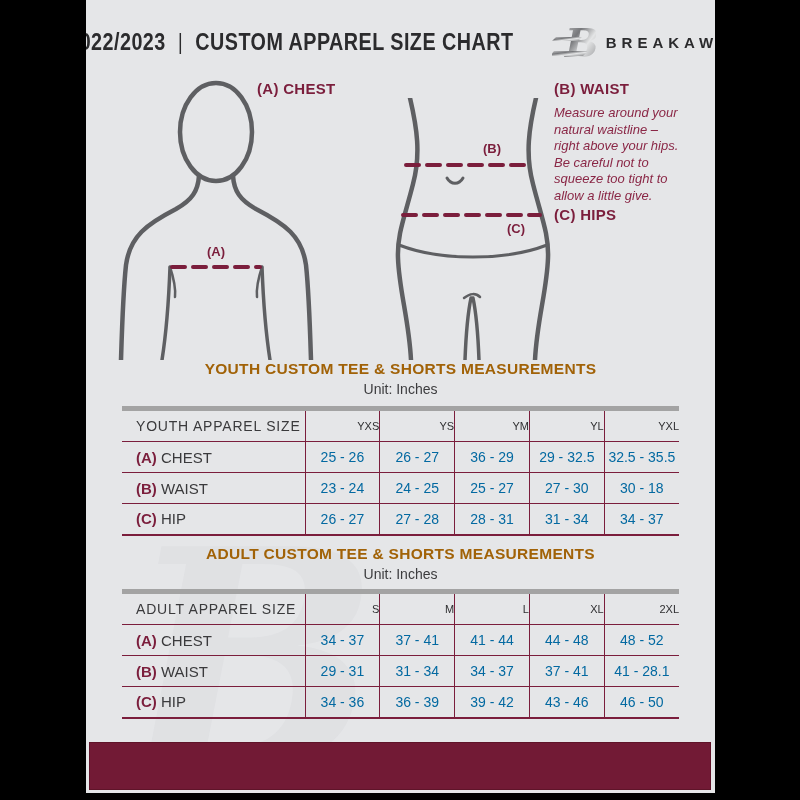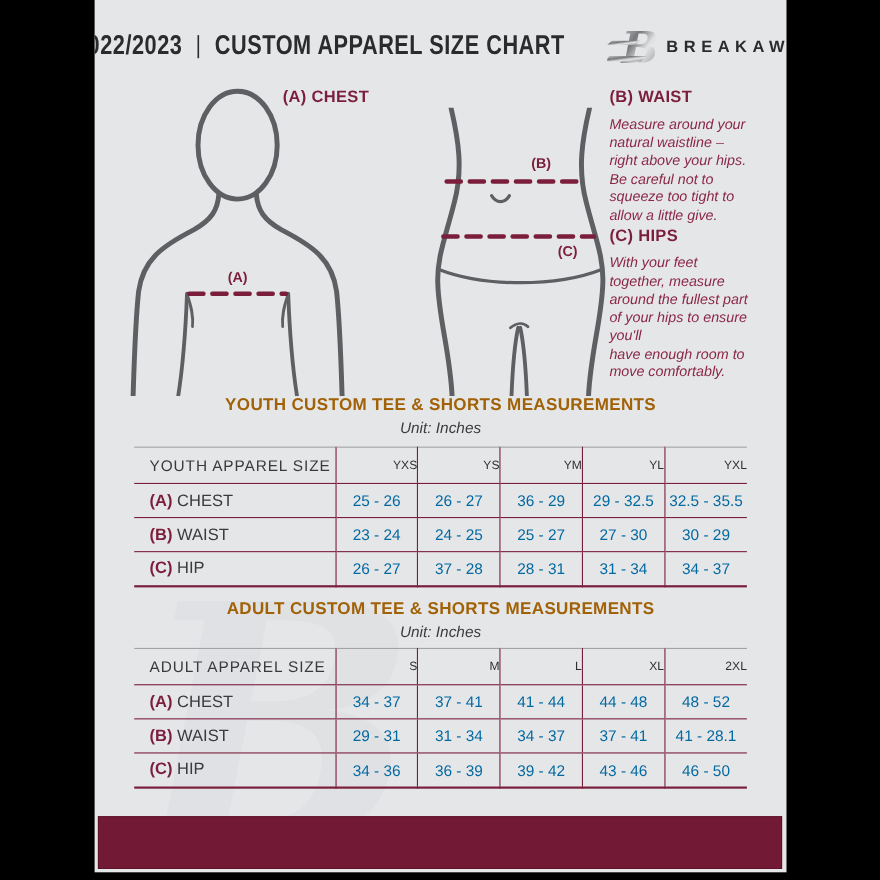--- a/index.html
+++ b/index.html
@@ -35,27 +35,27 @@
   .instr-waist { left:468px; top:2px;  width:150px; }
   .instr-hips  { left:468px; top:128px; width:152px; }
   .fig { position:absolute; }
   .fig-upper { left:28px;  top:0px; }
   .fig-lower { left:298px; top:20px; }
 
   
   .tbl-title { position:absolute; width:100%; text-align:center; z-index:1;
                font-size:15.5px; font-weight:700; color:#a16207; letter-spacing:.3px; }
   .tbl-unit  { position:absolute; width:100%; text-align:center; z-index:1;
-               font-size:14px; font-style:italic; color:#3c3c3e; }
+               font-size:14px; color:#3c3c3e; }
   .t-youth-title { top:360px; } .t-youth-unit { top:381px; }
   .t-adult-title { top:545px; } .t-adult-unit { top:566px; }
 
   table.size-table { position:absolute; left:36px; width:557px; z-index:1;
                      border-collapse:collapse; table-layout:fixed;
-                     border-top:1px solid #a3a3a3; border-bottom:2px solid #7b1e3c; }
+                     border-top:5px solid #a3a3a3; border-bottom:2px solid #7b1e3c; }
   .t-youth { top:406px; } .t-adult { top:589px; }
   .size-table col.c0 { width:183px; }
   .size-table th, .size-table td { border-bottom:1.5px solid #7b1e3c; background:transparent; }
   .size-table th:not(:first-child), .size-table td:not(:first-child)
       { border-left:1.5px solid #7b1e3c; }
   .size-table thead tr { height:33px; }
   .size-table tbody tr { height:31px; }
   .size-table tbody tr:last-child th, .size-table tbody tr:last-child td { border-bottom:none; }
   th.axis-label { text-align:left; padding-left:14px; font-weight:400; font-size:14px;
                   letter-spacing:.8px; color:#3a3a3c; }
@@ -138,27 +138,20 @@
         <h3>(B) WAIST</h3>
         <p>Measure around your
 natural waistline –
 right above your hips.
 Be careful not to
 squeeze too tight to
 allow a little give.</p>
       </div>
       <div class="instr instr-hips">
         <h3>(C) HIPS</h3>
-        <p>With your feet
-together, measure
-around the fullest part
-of your hips to ensure
-you'll
-have enough room to
-move comfortably.</p>
       </div>
     </div>
 
     <div class="tbl-title t-youth-title">YOUTH CUSTOM TEE &amp; SHORTS MEASUREMENTS</div>
     <div class="tbl-unit t-youth-unit">Unit: Inches</div>
     <table class="size-table t-youth">
       <colgroup>
           <col class="c0">
           <col>
           <col>
@@ -184,26 +177,26 @@
             <td class="val">36 - 29</td>
             <td class="val">29 - 32.5</td>
             <td class="val">32.5 - 35.5</td>
           </tr>
           <tr>
             <td class="row-label"><span class="pfx">(B)</span> WAIST</td>
             <td class="val">23 - 24</td>
             <td class="val">24 - 25</td>
             <td class="val">25 - 27</td>
             <td class="val">27 - 30</td>
-            <td class="val">30 - 29</td>
+            <td class="val">30 - 18</td>
           </tr>
           <tr>
             <td class="row-label"><span class="pfx">(C)</span> HIP</td>
             <td class="val">26 - 27</td>
-            <td class="val">37 - 28</td>
+            <td class="val">27 - 28</td>
             <td class="val">28 - 31</td>
             <td class="val">31 - 34</td>
             <td class="val">34 - 37</td>
           </tr>
         </tbody>
     </table>
 
     <div class="tbl-title t-adult-title">ADULT CUSTOM TEE &amp; SHORTS MEASUREMENTS</div>
     <div class="tbl-unit t-adult-unit">Unit: Inches</div>
     <table class="size-table t-adult">

